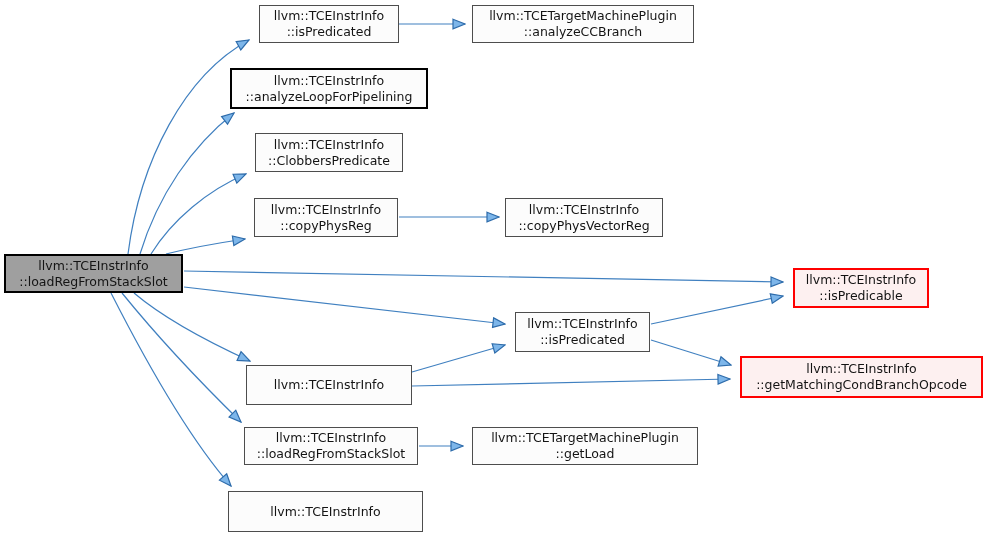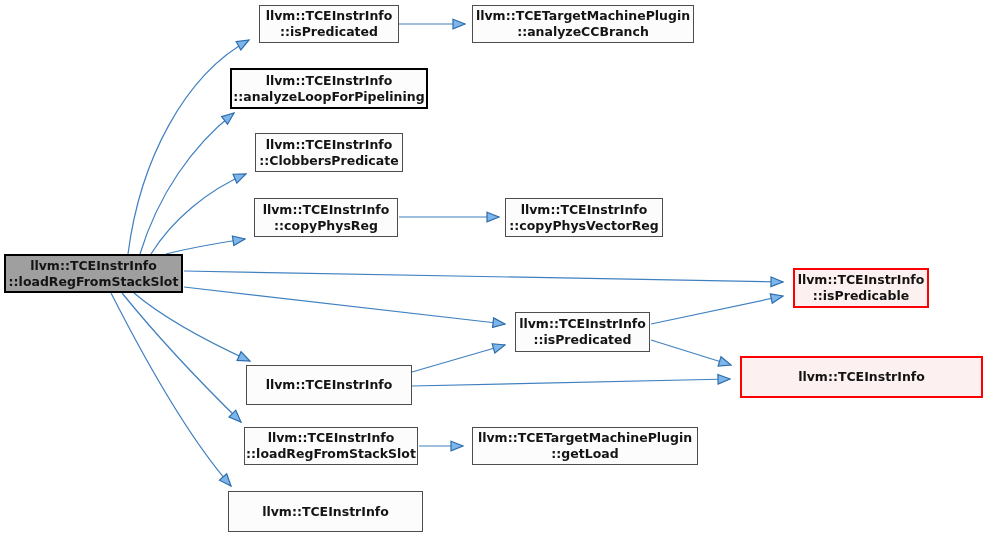--- a/index.html
+++ b/index.html
@@ -13,21 +13,21 @@
   svg.edges{position:absolute;left:0;top:0;width:985px;height:536px;}
   .node{
     position:absolute;
     box-sizing:border-box;
     display:flex;flex-direction:column;
     align-items:center;justify-content:center;
     background:#fcfcfc;
     border:1px solid #4d4d4d;
     color:#141414;
     font-size:12.5px;line-height:16px;
-    text-align:right;white-space:nowrap;font-weight:bold;
+    text-align:right;white-space:nowrap;
   }
   .node.root{background:#9f9f9f;border:2px solid #000000;}
   .node.bold{border:2px solid #000000;}
   .node.highlight{background:#fdf0f0;border:2px solid #ff0000;}
   .node span{display:block;}
 </style>
 </head>
 <body>
 
 <div class="canvas">
@@ -102,20 +102,21 @@
     <span>llvm::TCEInstrInfo</span>
     <span>::isPredicated</span>
   </div>
 
   <div class="node" style="left:246px;top:365px;width:166px;height:40px">
     <span>llvm::TCEInstrInfo</span>
   </div>
 
   <div class="node highlight" style="left:740px;top:356px;width:243px;height:42px">
     <span>llvm::TCEInstrInfo</span>
+    <span>::getMatchingCondBranchOpcode</span>
   </div>
 
   <div class="node" style="left:244px;top:427px;width:174px;height:38px">
     <span>llvm::TCEInstrInfo</span>
     <span>::loadRegFromStackSlot</span>
   </div>
 
   <div class="node" style="left:472px;top:427px;width:226px;height:38px">
     <span>llvm::TCETargetMachinePlugin</span>
     <span>::getLoad</span>

